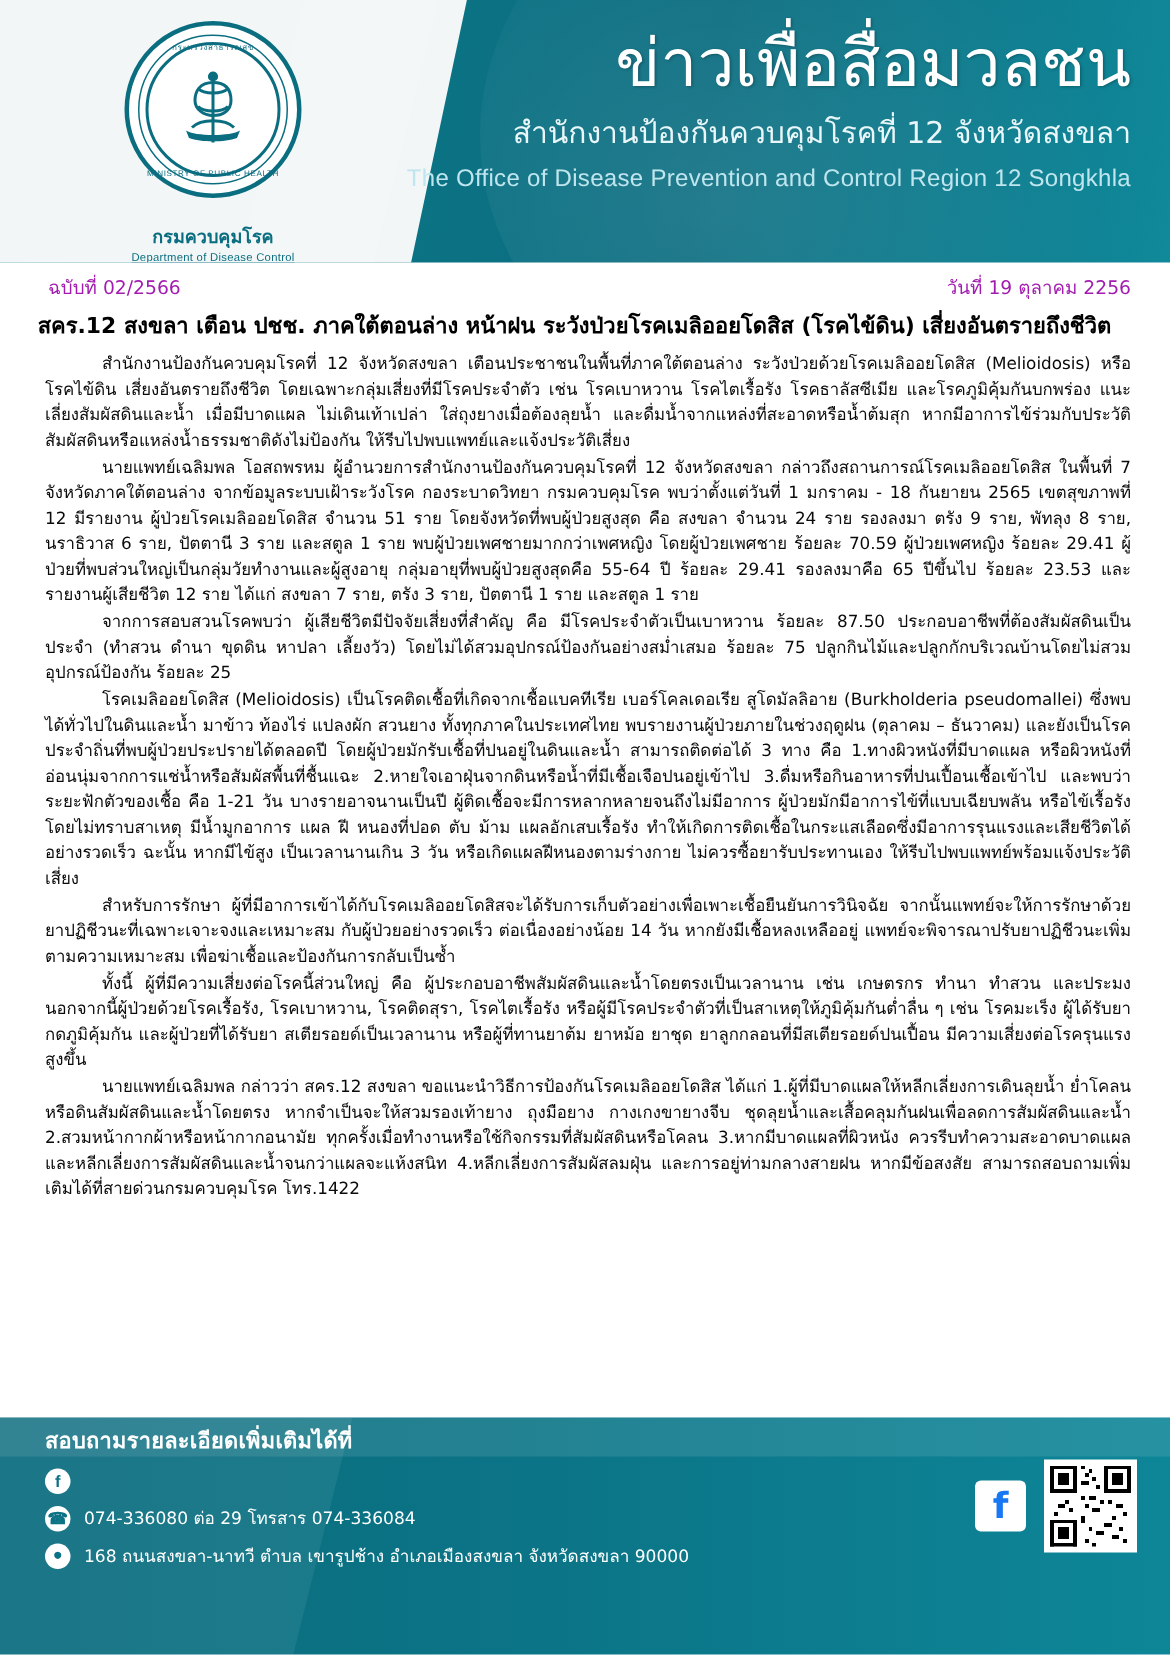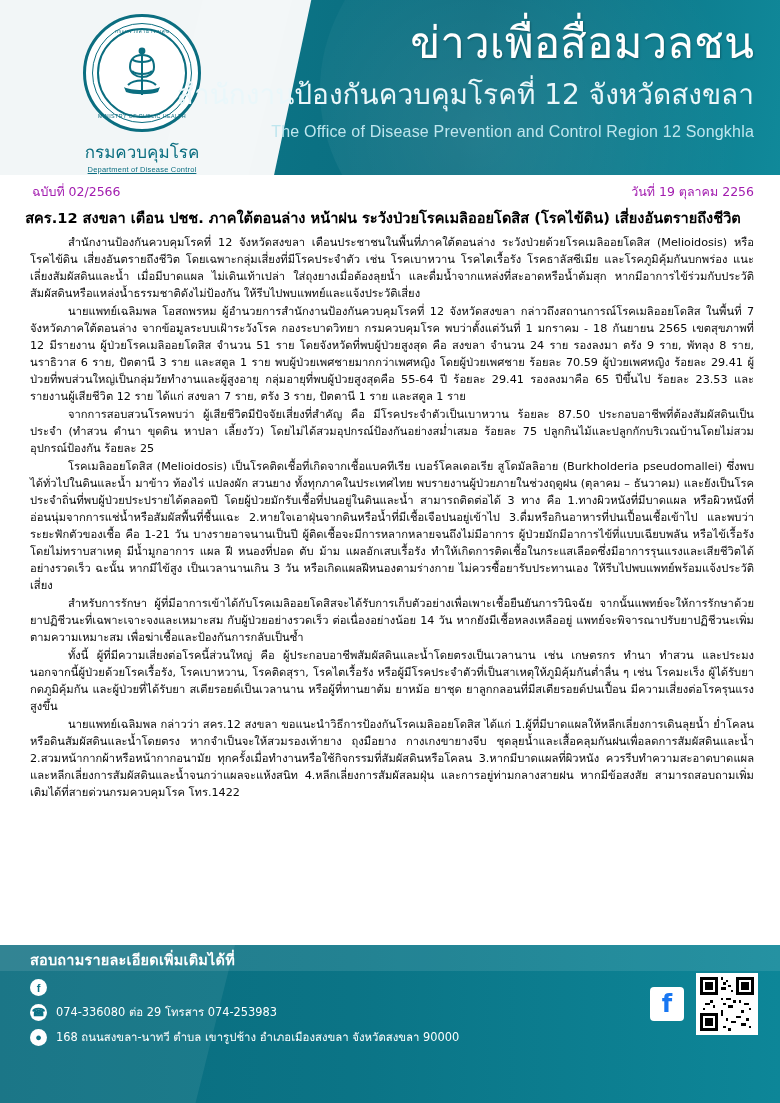--- a/index.html
+++ b/index.html
@@ -55,37 +55,37 @@
     position:absolute; inset:11px; border-radius:50%; border:2px solid #0b6e80;
   }
   .logo-top-text, .logo-bot-text{
     position:absolute; left:0; right:0; font-size:5.4px; color:#0b6e80;
     letter-spacing:.4px; text-align:center;
   }
   .logo-top-text{ top:10px; }
   .logo-bot-text{ bottom:10px; }
   .logo-emblem svg{ display:block; }
   .logo-name{
-    margin-top:6px; color:#0b6e80; font-size:17px; font-weight:normal;
+    margin-top:16px; color:#0b6e80; font-size:12px; font-weight:bold;
     font-family:"DejaVu Sans", sans-serif;
   }
   .logo-name-en{
     color:#0b6e80; font-size:7.5px; letter-spacing:.2px;text-decoration:underline;
   }
   .hdr-right{
     position:absolute; right:26px; top:20px; text-align:right; z-index:3; color:#fff;
   }
   .hdr-title{
     font-family:"DejaVu Sans", sans-serif;
     font-size:44px; font-weight:normal; line-height:1.05;
     text-shadow:1px 1px 2px rgba(0,0,0,.25);
   }
   .hdr-sub{
     font-family:"DejaVu Sans", sans-serif;
-    font-size:28px; margin-top:6px; color:#eaf7fa;
+    font-size:20px; margin-top:6px; color:#eaf7fa;
   }
   .hdr-sub-en{
     font-size:16px; margin-top:7px; color:#bfe6ee; letter-spacing:.2px;
   }
 
   
   .meta{
     display:flex; justify-content:space-between;
     padding:7px 26px 0 32px;
     font-family:"DejaVu Sans", sans-serif;
@@ -220,21 +220,21 @@
   <div class="footer">
     <div class="f-band"></div>
     <div class="f-title">สอบถามรายละเอียดเพิ่มเติมได้ที่</div>
 
     <div class="f-lines">
       <div class="f-line">
         <span class="f-ico">f</span>
       </div>
       <div class="f-line">
         <span class="f-ico">☎</span>
-        <span>074-336080 ต่อ 29 โทรสาร 074-253983</span>
+        <span>074-336080 ต่อ 29 โทรสาร 074-336084</span>
       </div>
       <div class="f-line">
         <span class="f-ico">●</span>
         <span>168 ถนนสงขลา-นาทวี ตำบล เขารูปช้าง อำเภอเมืองสงขลา จังหวัดสงขลา 90000</span>
       </div>
     </div>
 
     <div class="f-right">
       <div class="fb-badge">f</div>
       <div class="qr">

